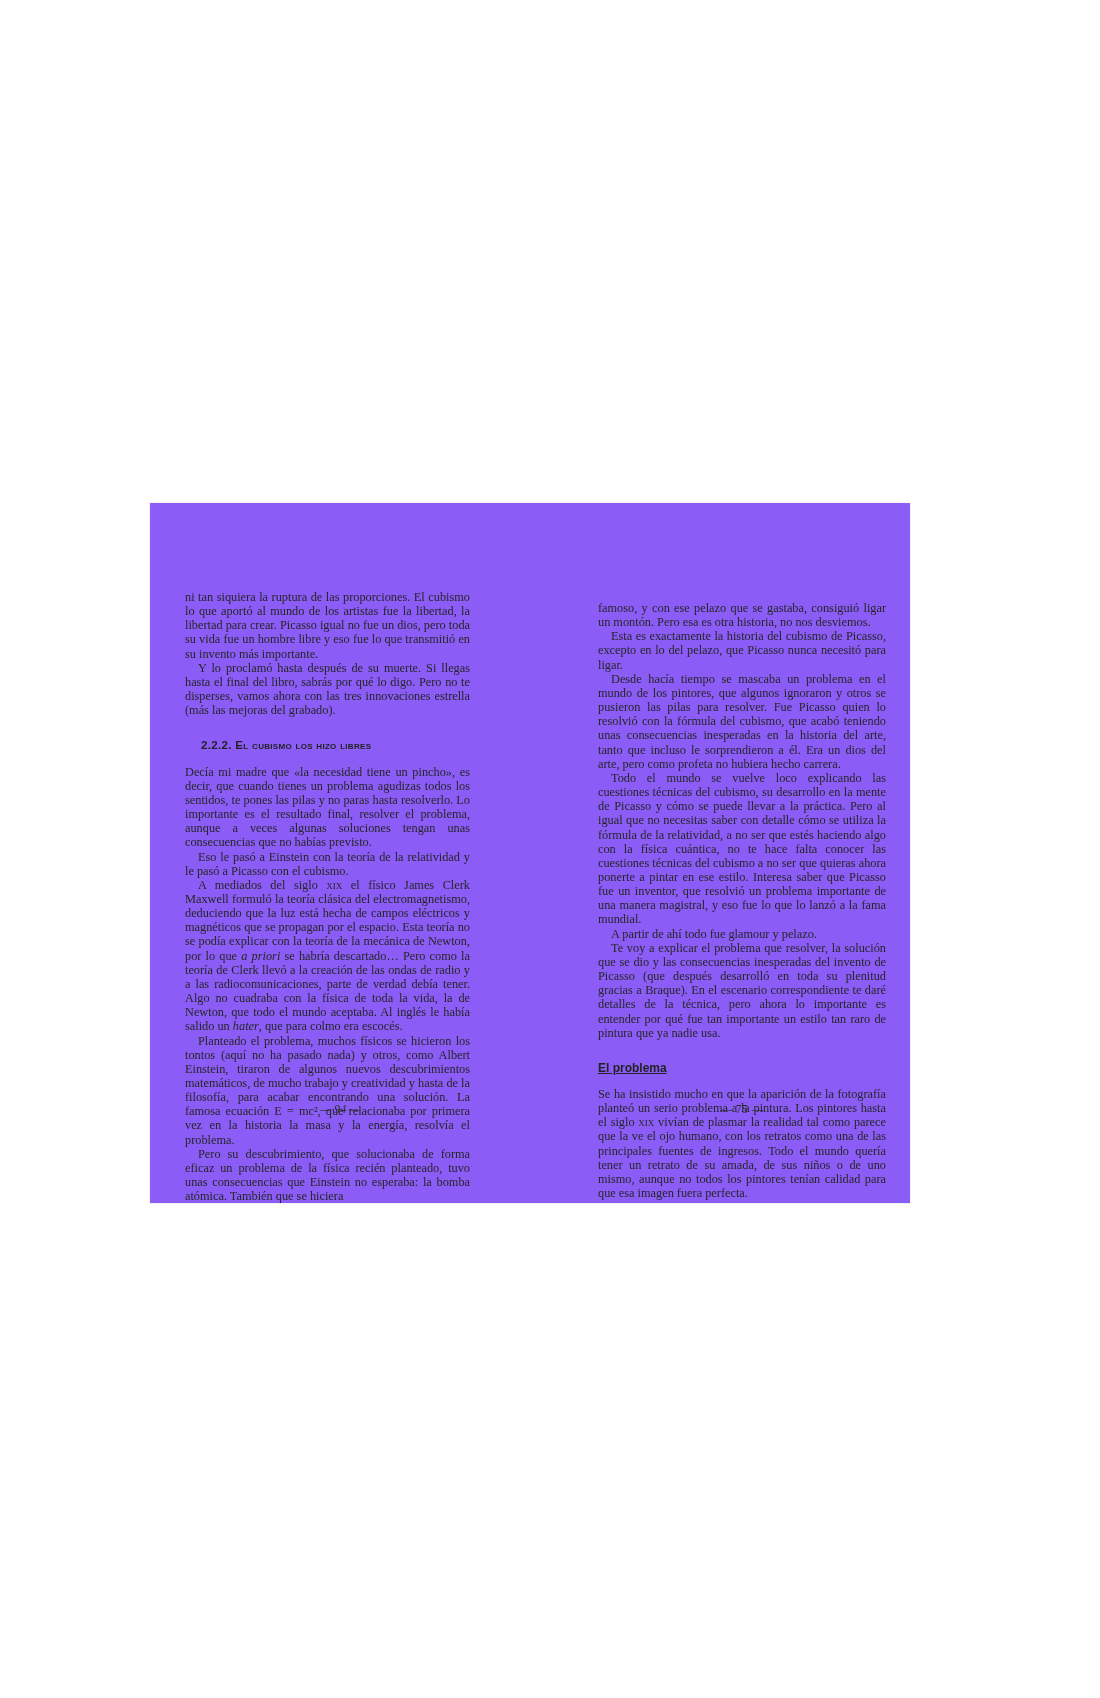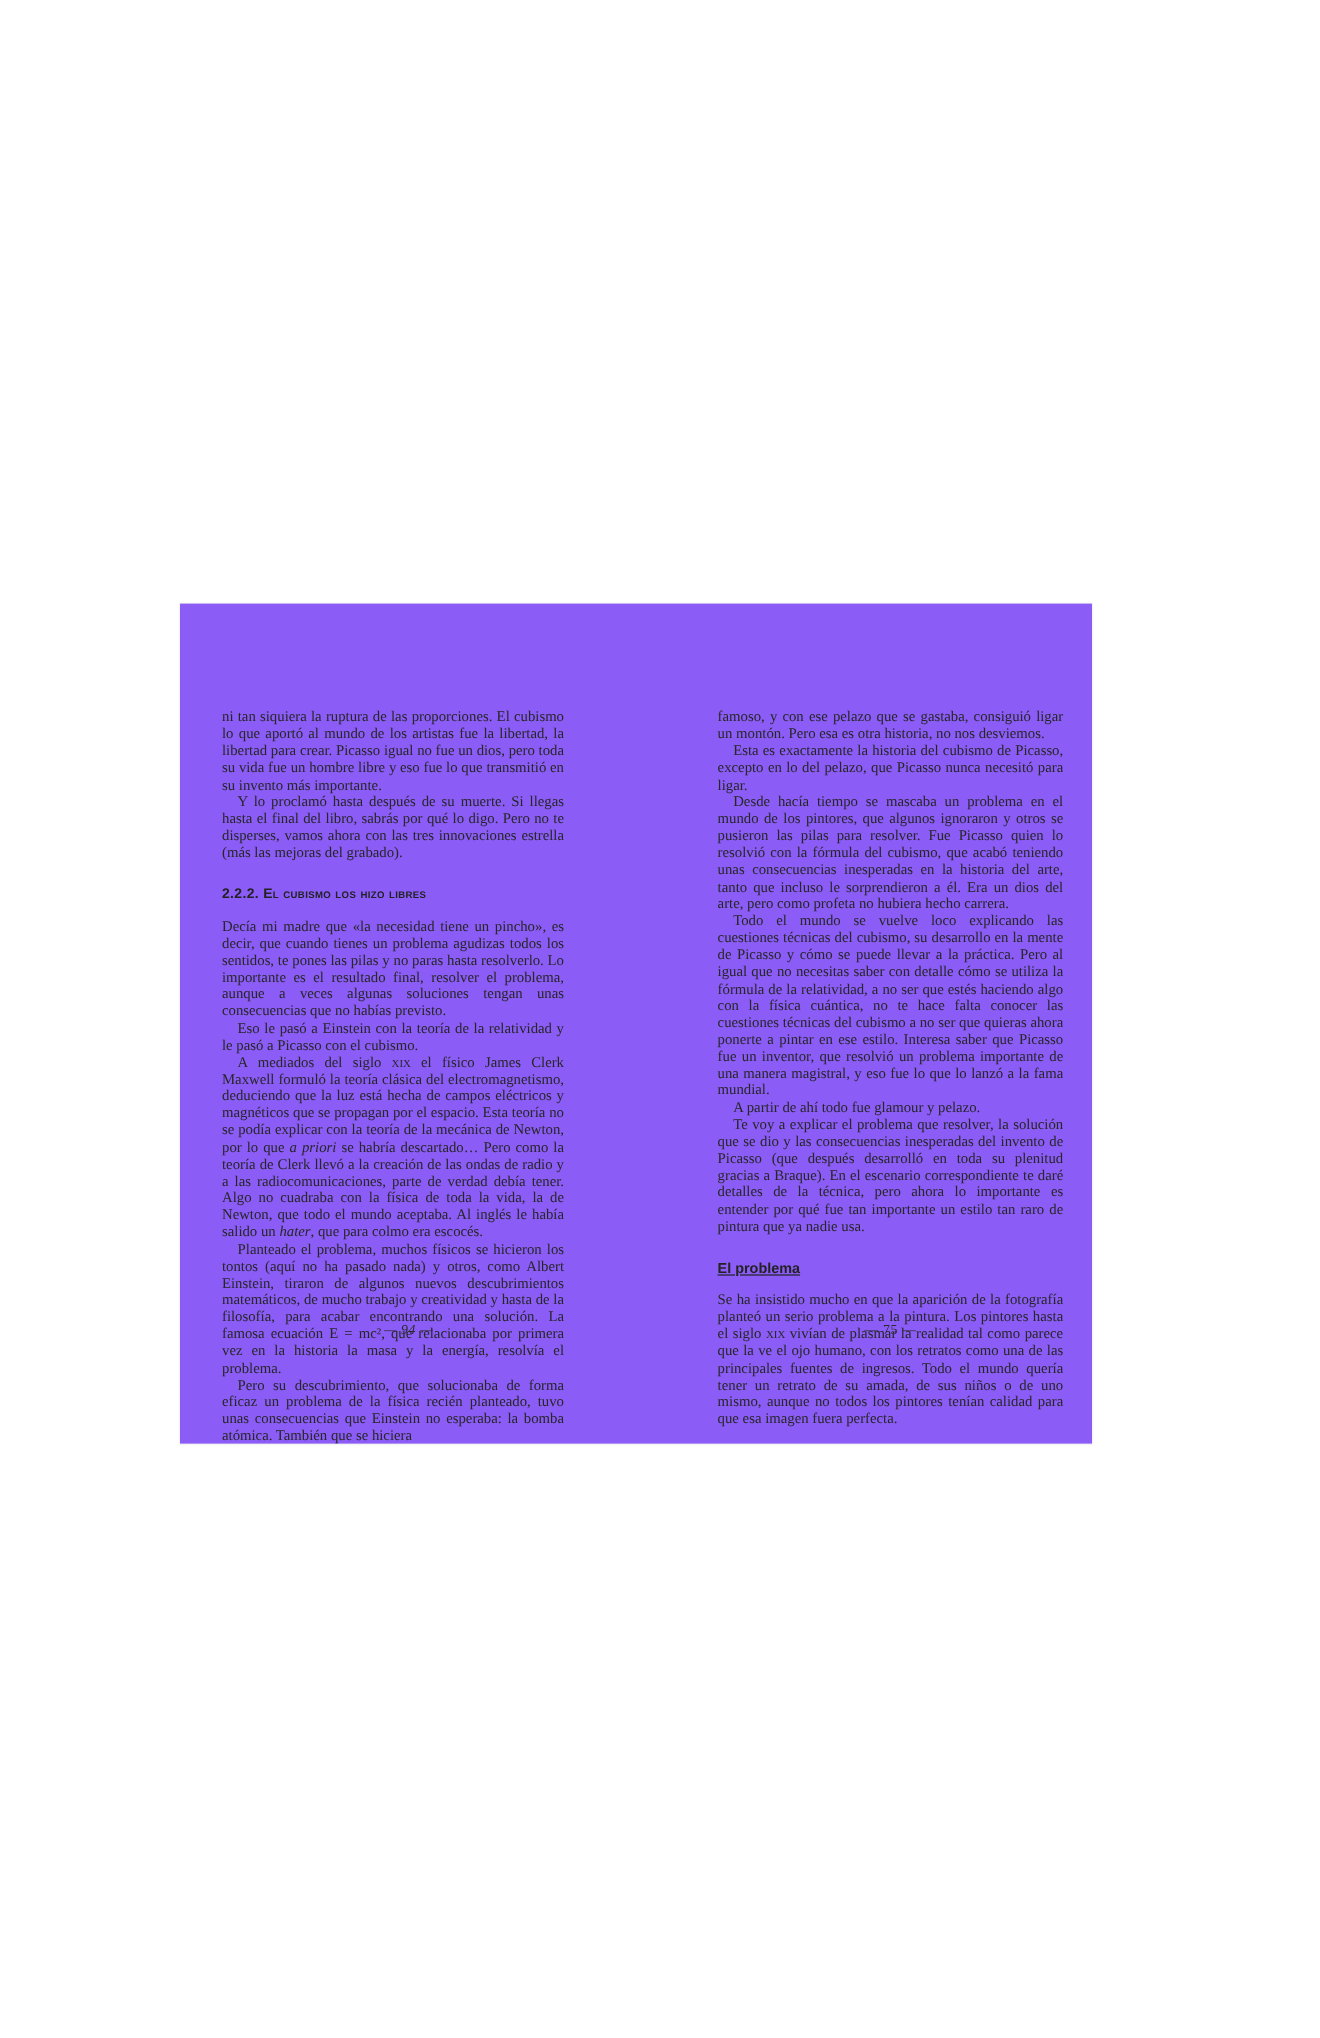--- a/index.html
+++ b/index.html
@@ -24,32 +24,32 @@
     position: absolute;
     top: 87px;
     color: #262626;
     font-size: 12.3px;
     line-height: 14.15px;
     text-align: justify;
     hyphens: auto;
     -webkit-hyphens: auto;
   }
   .col-left  { left: 35px;  width: 285px; }
-  .col-right { left: 448px; width: 288px; }
+  .col-right { left: 448px; width: 288px; margin-top: 11px; }
   .text-column p { margin: 0; }
   .text-column p.indent { text-indent: 13px; }
   .italic { font-style: italic; }
   .smallcaps { font-variant: small-caps; }
   .heading {
     font-family: "Liberation Sans", "DejaVu Sans", sans-serif;
     font-weight: 700;
     font-size: 11.6px;
     letter-spacing: 0.3px;
     color: #222222;
-    margin: 21px 0 12px 0;
+    margin: 21px 0 12px 16px;
     text-align: left;
     font-variant: small-caps;
   }
   .subheading {
     font-family: "Liberation Sans", "DejaVu Sans", sans-serif;
     font-weight: 700;
     font-size: 12px;
     color: #222222;
     margin: 21px 0 12px 0;
     text-align: left;

